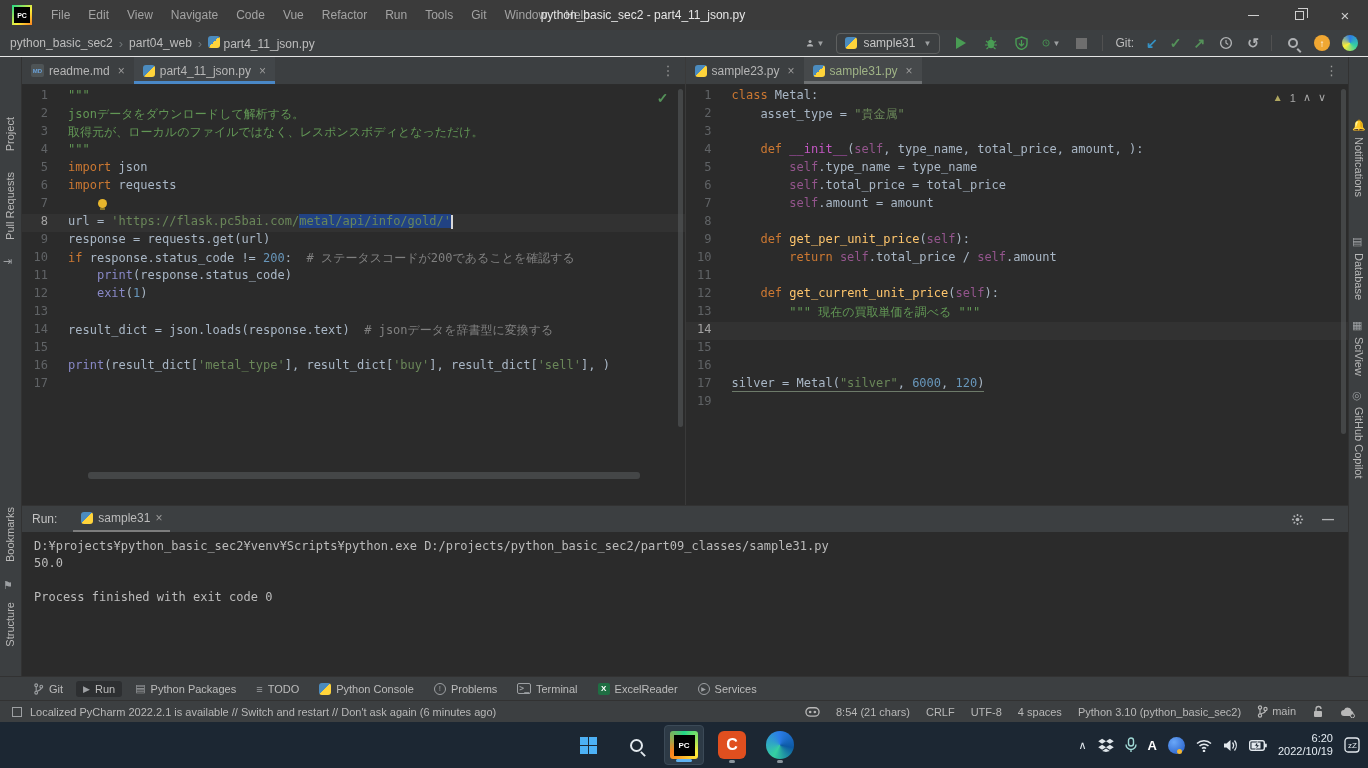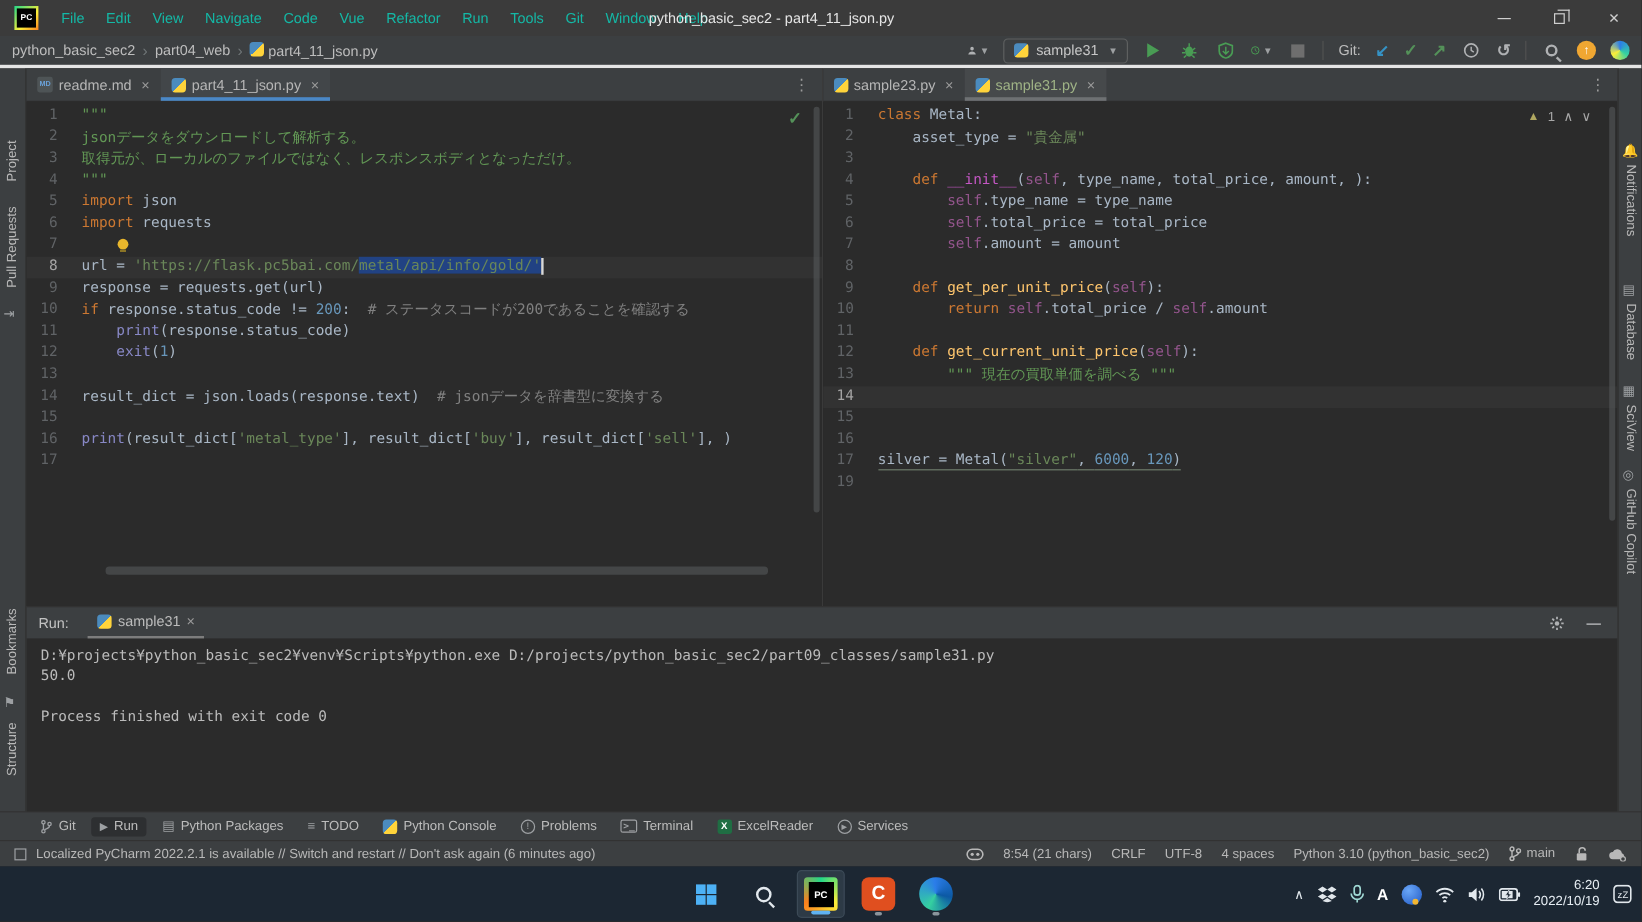--- a/index.html
+++ b/index.html
@@ -3,30 +3,30 @@
 <meta charset="utf-8">
 <style>
   *{box-sizing:border-box;margin:0;padding:0}
   html,body{width:1368px;height:768px;overflow:hidden}
   body{font-family:"Liberation Sans",sans-serif;font-size:12px;color:#bbb;background:#2b2b2b;position:relative}
 
   
   .titlebar{height:30px;background:#3b3b3b;display:flex;align-items:center;position:relative}
   .pc-logo{width:20px;height:20px;margin:0 10px 0 12px;background:linear-gradient(135deg,#21d789,#fcee39 60%,#fc801d);display:flex;align-items:center;justify-content:center}
   .pc-logo i{width:16px;height:16px;background:#000;color:#fff;font:bold 7px "Liberation Sans",sans-serif;font-style:normal;display:flex;align-items:center;justify-content:center}
-  .menu-item{padding:0 9px;color:#14b8a6;height:30px;display:flex;align-items:center}
+  .menu-item{padding:0 9px;color:#a3a3a3;height:30px;display:flex;align-items:center}
   .title-text{position:absolute;left:47%;transform:translateX(-50%);color:#e5e5e5}
   .win-controls{margin-left:auto;display:flex;height:30px}
   .win-btn{width:46px;display:flex;align-items:center;justify-content:center;color:#cfcfcf}
   .ico-min{display:inline-block;width:11px;height:1px;background:#cfcfcf}
   .ico-max{display:inline-block;width:9px;height:9px;border:1px solid #cfcfcf;position:relative}
   .ico-max:after{content:'';position:absolute;left:2px;top:-4px;width:9px;height:9px;border:1px solid #cfcfcf;border-left:none;border-bottom:none}
 
   
-  .navbar{height:27px;background:#3c3f41;display:flex;align-items:center;padding:0 10px;border-bottom:3px solid #e5e5e5}
+  .navbar{height:27px;background:#3c3f41;display:flex;align-items:center;padding:0 10px;border-bottom:1px solid #e5e5e5}
   .crumbs{display:flex;align-items:center;gap:6px}
   .crumb{color:#bdbdbd}
   .crumb-sep{color:#6f7577;font-size:13px}
   .nav-right{margin-left:auto;display:flex;align-items:center;gap:12px}
   .nav-ico{display:flex;align-items:center;justify-content:center;width:18px;height:18px}
   .dd-arrow{color:#9da0a2;font-size:8px;margin-left:2px}
   .run-select{display:flex;align-items:center;gap:6px;border:1px solid #5e6060;border-radius:4px;padding:0 8px;height:21px;color:#c7c7c7}
   .py-ico{display:inline-block;width:12px;height:12px;border-radius:3px;background:linear-gradient(135deg,#4b8bbe 50%,#ffd43b 50%)}
   .md-ico{display:inline-flex;align-items:center;justify-content:center;width:13px;height:13px;background:#4e5456;color:#6aa1d8;font:bold 6px "Liberation Sans",sans-serif;border-radius:2px}
   .play{width:0;height:0;border-left:10px solid #499C54;border-top:6px solid transparent;border-bottom:6px solid transparent}

